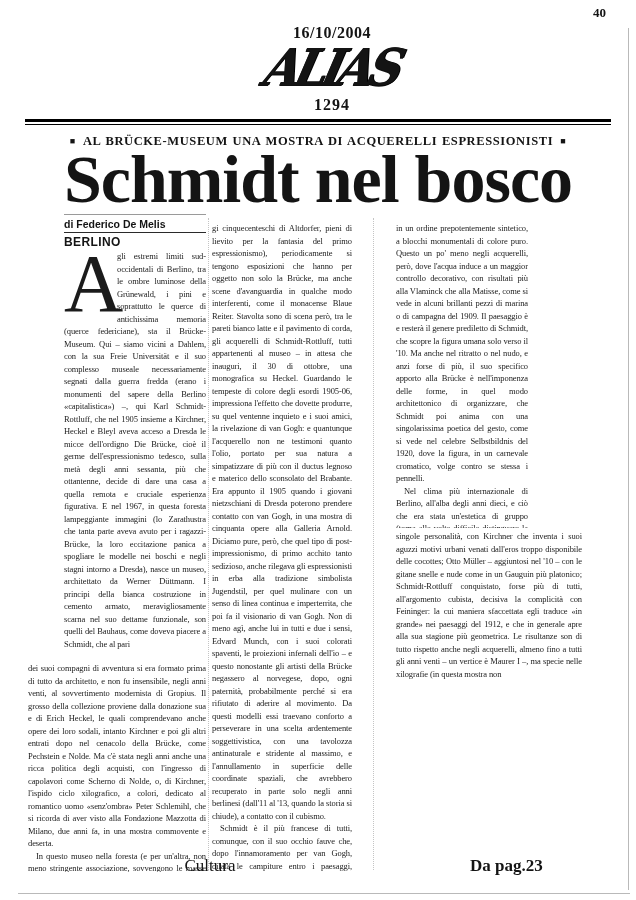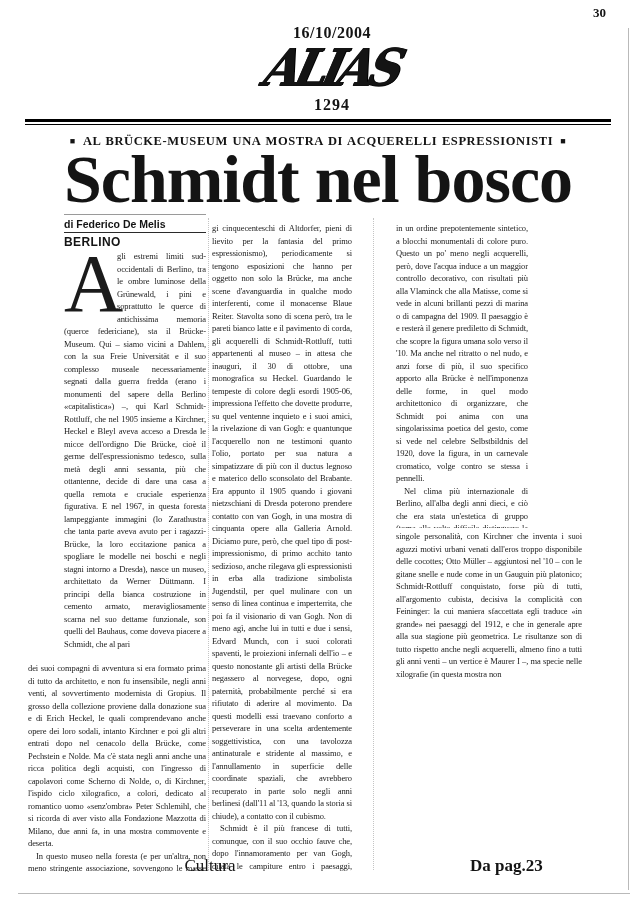--- a/index.html
+++ b/index.html
@@ -54,21 +54,21 @@
   .colrule.r1{left:208px;}
   .colrule.r2{left:373px;}
 
   
   .foot-section{left:150px;top:856px;width:120px;text-align:center;font-size:17px;font-weight:normal;}
   .foot-cont{left:470px;top:856px;width:136px;text-align:left;font-size:17px;font-weight:bold;}
 </style>
 </head>
 <body>
 
-<div class="abs page-num">30</div>
+<div class="abs page-num">40</div>
 <div class="abs edge-right"></div>
 <div class="abs edge-bottom"></div>
 
 <div class="abs masthead">
   <div class="m-date">16/10/2004</div>
   <div class="m-logo">ALIAS</div>
   <div class="m-issue">1294</div>
 </div>
 <div class="abs rule-thick"></div>
 <div class="abs rule-thin"></div>

